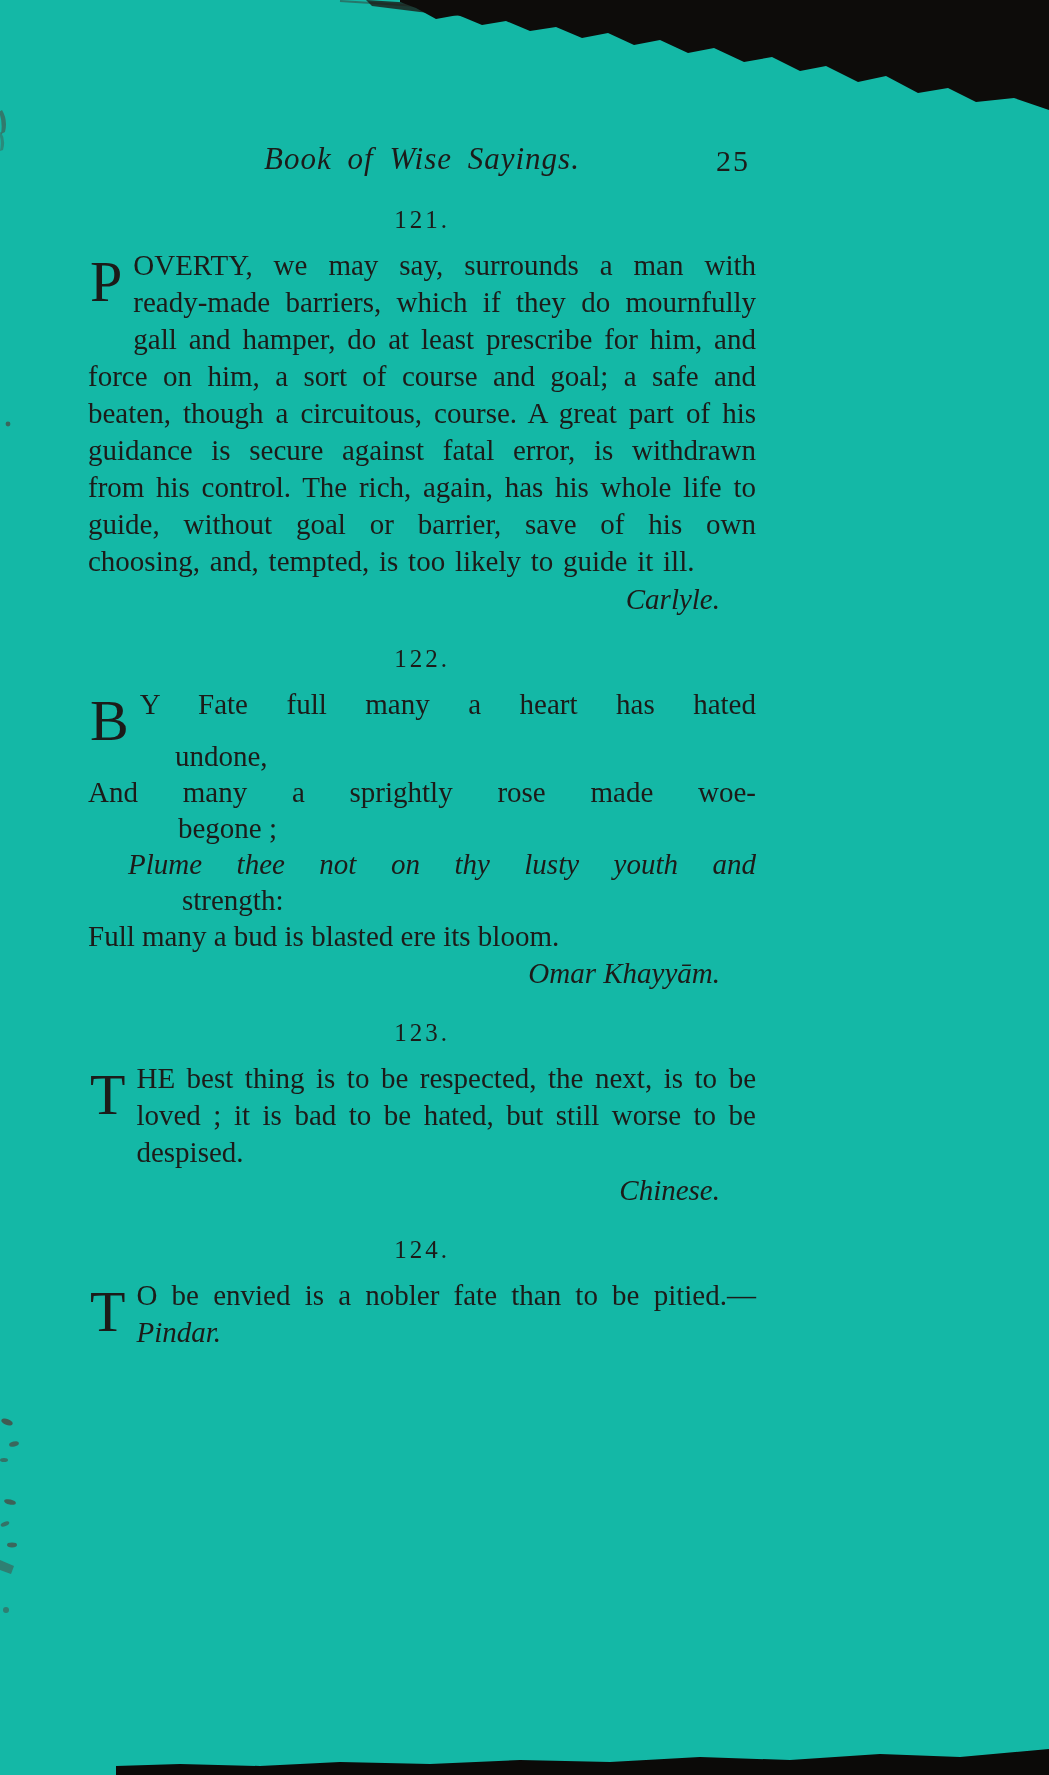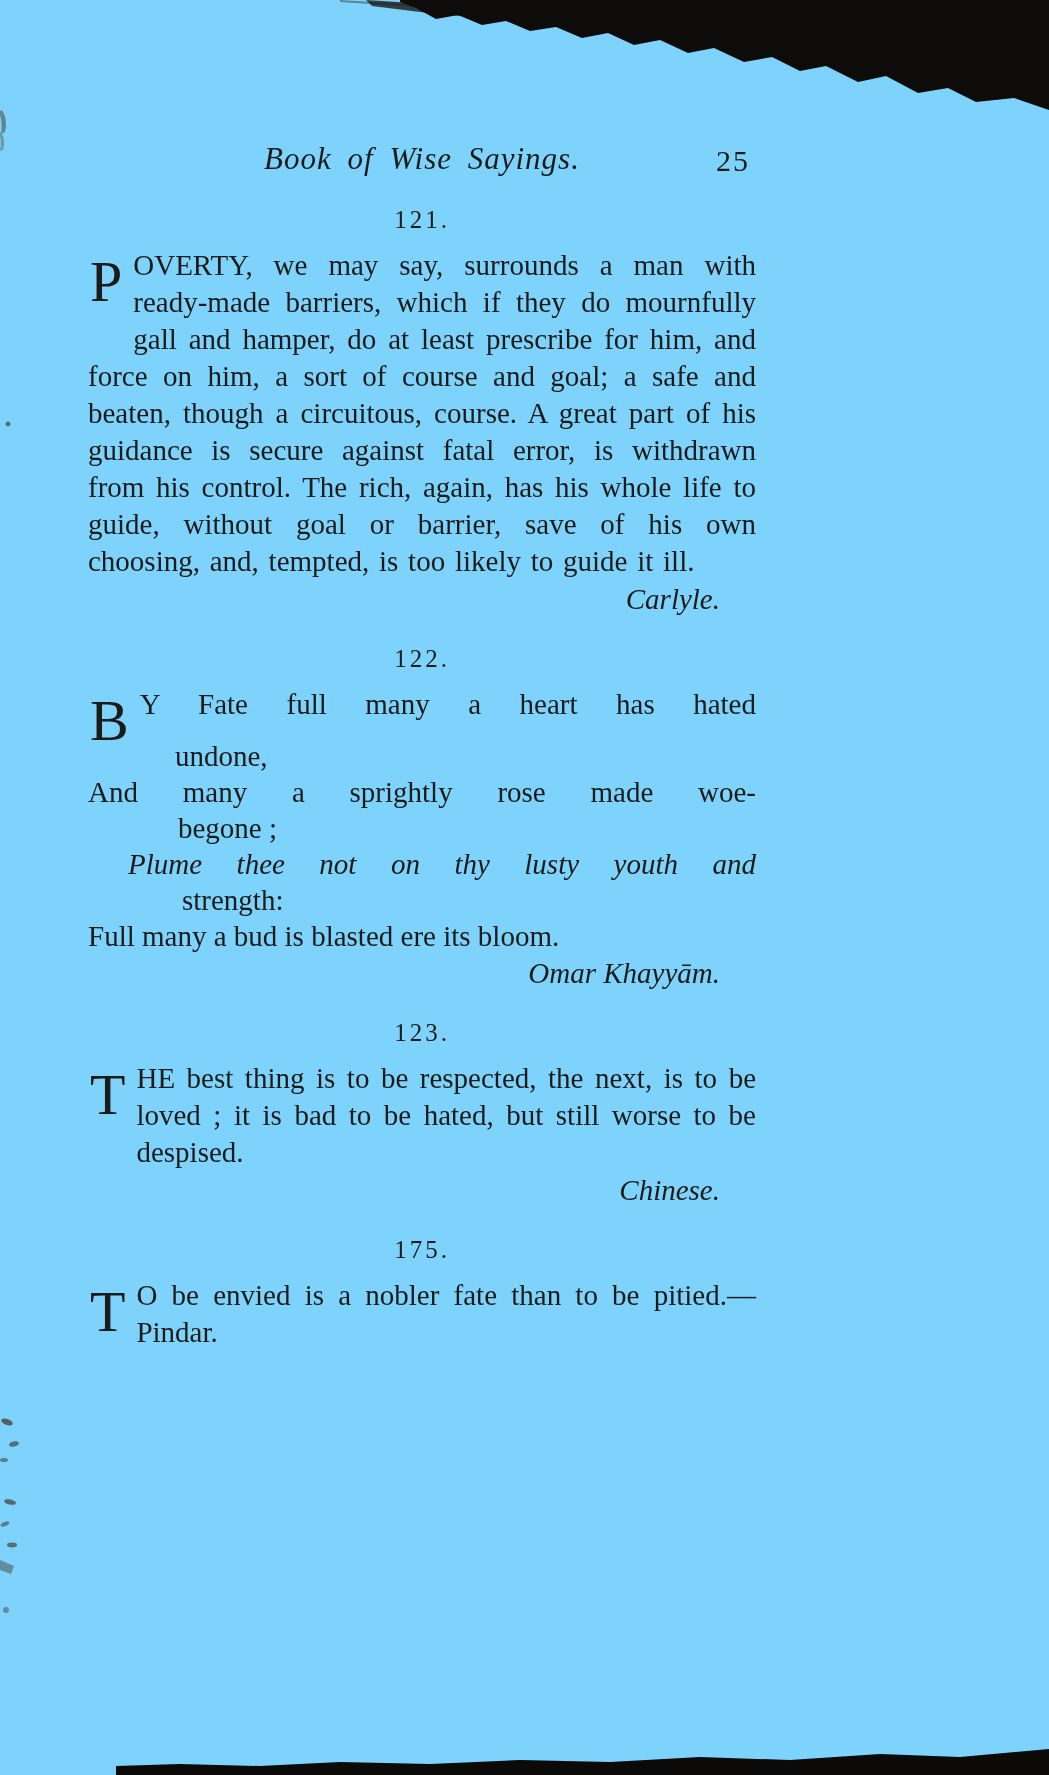--- a/index.html
+++ b/index.html
@@ -5,21 +5,21 @@
   html, body {
     margin: 0;
     padding: 0;
     background: #8f8f8b;
   }
   .page {
     position: relative;
     width: 1049px;
     height: 1775px;
     margin: 0 auto;
-    background: #7dd3fc;
+    background: #14b8a6;
     overflow: hidden;
     font-family: "Liberation Serif", "DejaVu Serif", serif;
     color: #1c1b19;
   }
   .content {
     position: absolute;
     left: 88px;
     top: 138px;
     width: 668px;
   }
@@ -61,21 +61,21 @@
     height: 72px;
     padding: 3px 11px 0 2px;
   }
   .attr {
     font-style: italic;
     font-size: 29px;
     line-height: 39px;
     text-align: right;
     padding-right: 36px;
   }
-  .attr-inline { }
+  .attr-inline { font-style: italic; }
   .verse {
     font-size: 29px;
     line-height: 36px;
   }
   .vline { min-height: 36px; }
   .stretch {
     text-align: justify;
     text-align-last: justify;
   }
   .ind-a { padding-left: 87px; margin-top: 16px; }
@@ -149,18 +149,18 @@
       <div class="attr">Omar Khayyām.</div>
     </section>
 
     <section class="saying">
       <div class="num">123.</div>
       <p class="prose"><span class="dropcap">T</span><span>HE best thing is to be respected, the next, is to be loved ; it is bad to be hated, but still worse to be despised.</span></p>
       <div class="attr">Chinese.</div>
     </section>
 
     <section class="saying">
-      <div class="num">175.</div>
+      <div class="num">124.</div>
       <p class="prose"><span class="dropcap">T</span><span>O be envied is a nobler fate than to be pitied.—</span><span class="attr-inline">Pindar.</span></p>
     </section>
 
   </div>
 </div>
 
 </body></html>

